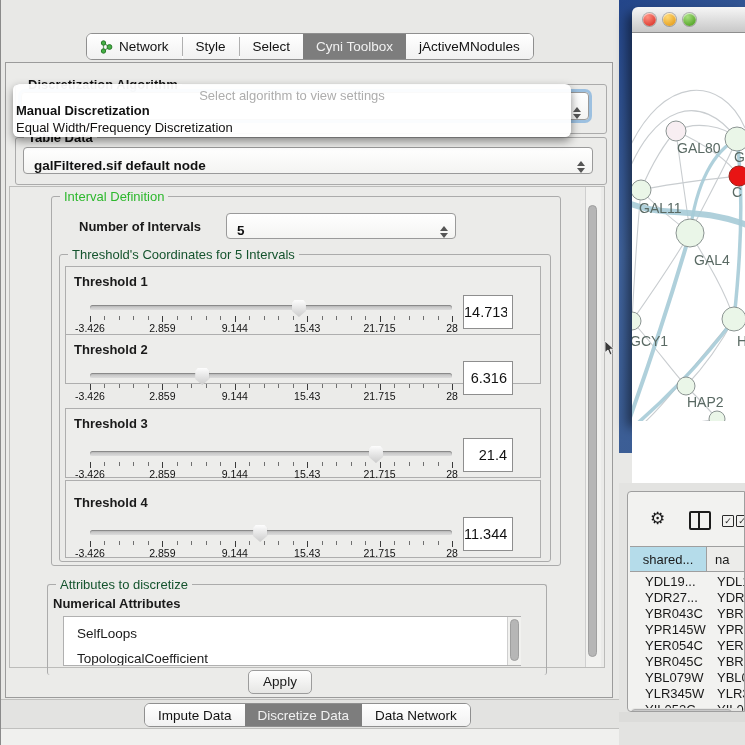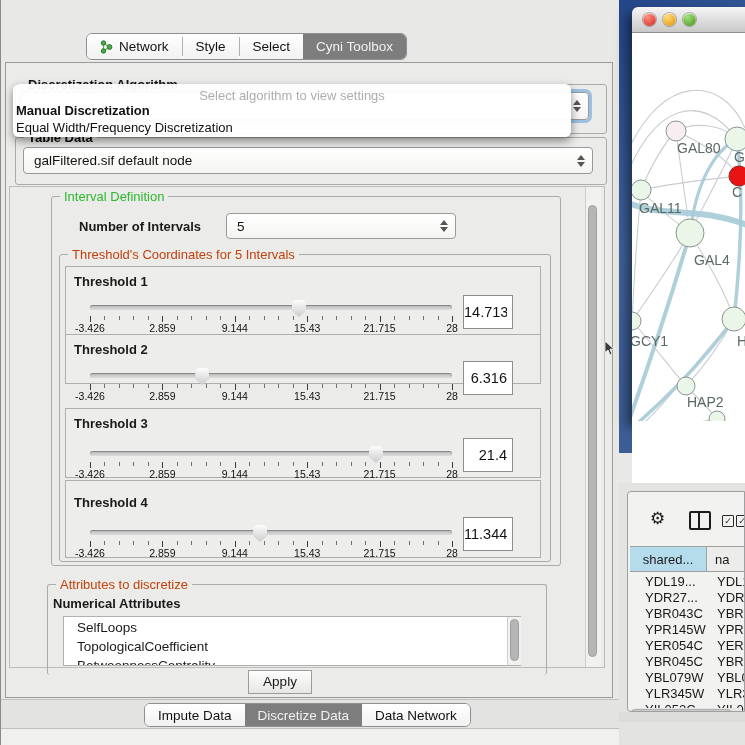--- a/index.html
+++ b/index.html
@@ -22,25 +22,25 @@
   .seg-sep{width:1px;background:#b0b0b0;margin:3px 0;}
   #top-tabs{left:85px;top:33px;height:25px;text-align:right;}
   #bottom-tabs{left:143px;top:703px;height:22px;}
   .neticon{margin-right:6px;display:inline-flex;}
 
   #main-panel{position:absolute;left:4px;top:62px;width:608px;height:636px;background:#ebebe9;border:1px solid #9b9b9b;box-sizing:border-box;}
 
   .groupbox{position:absolute;border:1px solid #ababab;border-radius:3px;}
   .grouptitle{position:absolute;top:-8px;left:8px;background:#ebebe9;padding:0 4px;font-size:13px;white-space:nowrap;}
   .gt-green{color:#2db82d;}
-  .gt-blue{color:#c2410c;}
+  .gt-blue{color:#14532d;}
   .gt-bold{font-weight:bold;color:#111;}
 
   
-  .combo{position:absolute;background:linear-gradient(#ffffff,#f4f4f2);border:1px solid #9a9a9a;border-radius:4px;box-sizing:border-box;display:flex;align-items:center;}
+  .combo{position:absolute;background:linear-gradient(#ffffff,#f4f4f2);border:1px solid #9a9a9a;border-radius:4px;box-sizing:border-box;display:flex;align-items:flex-end;font-weight:bold;}
   .combo .txt{padding-left:10px;font-size:13.5px;color:#111;flex:1;white-space:nowrap;overflow:hidden;}
   .spin{width:11px;margin-right:6px;display:flex;flex-direction:column;align-items:center;gap:2px;}
   .spin .up{width:0;height:0;border-left:4px solid transparent;border-right:4px solid transparent;border-bottom:5px solid #555;}
   .spin .dn{width:0;height:0;border-left:4px solid transparent;border-right:4px solid transparent;border-top:5px solid #555;}
 
   
   #algo-popup{position:absolute;left:12px;top:84px;width:558px;height:53px;background:rgba(255,255,255,0.95);border-radius:6px;box-shadow:0 4px 10px rgba(0,0,0,0.45);z-index:30;}
   #algo-prompt{position:absolute;left:0;top:4px;width:100%;text-align:center;color:#adadad;font-size:13px;}
   .algo-opt{position:absolute;left:3px;font-size:13px;color:#111;white-space:nowrap;}
 
@@ -52,25 +52,25 @@
   .thumb{position:absolute;top:0;width:14px;height:17px;transform:translateX(-50%);background:linear-gradient(#fdfdfd,#cccccc);clip-path:polygon(50% 100%,0 64%,0 18%,18% 0,82% 0,100% 18%,100% 64%);filter:drop-shadow(0 0 1px #777);}
   .ticks{position:absolute;left:0;top:16px;width:100%;height:6px;}
   .tick{position:absolute;top:0;width:1px;height:4px;background:#6f6f6f;}
   .tick.major{height:6px;background:#3a3a3a;}
   .tick-labels{position:absolute;left:0;top:22px;width:100%;height:12px;}
   .tick-label{position:absolute;transform:translateX(-50%);font-size:10.5px;color:#111;white-space:nowrap;}
   .tval{position:absolute;left:397px;width:50px;height:34px;background:#fff;border:1px solid #8e8e8e;box-sizing:border-box;font-family:"Liberation Sans",sans-serif;font-size:14.5px;text-align:right;padding:0 5px 0 0;color:#111;}
 
   
   #attr-list{position:absolute;left:62px;top:616px;width:458px;height:50px;background:#ffffff;border:1px solid #b0b0b0;box-sizing:border-box;overflow:hidden;}
-  .attr-item{padding:3px 0 1px 13px;font-size:13.5px;height:15px;white-space:nowrap;}
+  .attr-item{padding:9px 0 1px 13px;font-size:13.5px;height:15px;white-space:nowrap;}
   .vscroll{position:absolute;background:#f1f1ef;border-left:1px solid #cfcfcf;}
   .vthumb{position:absolute;left:2px;width:9px;border-radius:5px;background:#b6b6b6;border:1px solid #9f9f9f;box-sizing:border-box;}
 
-  #apply-btn{position:absolute;left:247px;top:670px;width:62px;height:22px;background:linear-gradient(#fefefe,#e6e6e4);border:1px solid #9c9c9c;border-radius:0;text-align:center;line-height:21px;font-size:13.5px;}
+  #apply-btn{position:absolute;left:247px;top:670px;width:62px;height:22px;background:linear-gradient(#fefefe,#e6e6e4);border:1px solid #9c9c9c;border-radius:5px;text-align:center;line-height:21px;font-size:13.5px;}
 
   
   #desktop{position:absolute;left:619px;top:0;width:126px;height:453px;background:linear-gradient(135deg,#24468a 0%,#41659f 45%,#38598f 100%);}
   #netwin{position:absolute;left:632px;top:7px;width:113px;height:414px;border-radius:6px 0 0 0;box-shadow:-5px 6px 12px rgba(0,0,0,0.5);}
   #netwin-titlebar{position:absolute;left:0;top:0;width:113px;height:25px;background:linear-gradient(#f6f6f6,#c8c8c8);border-bottom:1px solid #8e8e8e;border-radius:6px 0 0 0;}
   .tlight{position:absolute;top:6px;width:13px;height:13px;border-radius:50%;box-shadow:inset 0 1px 1px rgba(255,255,255,.7),0 0 0 1px rgba(0,0,0,.25);}
   #netcanvas{position:absolute;left:0;top:26px;width:113px;height:492px;background:#fff;overflow:hidden;text-align:center;}
 
   #tablepanel-bar{position:absolute;left:619px;top:453px;width:126px;height:30px;background:#e9e9e7;border-top:1px solid #b3b3b1;border-bottom:1px solid #c8c8c6;box-sizing:border-box;}
   #tablepanel-title{position:absolute;left:17px;top:7px;font-size:13px;color:#222;}
@@ -115,20 +115,23 @@
       <div class="seg-sep"></div>
       <div class="seg-item">
           <span>Style</span>
         </div>
       <div class="seg-sep"></div>
       <div class="seg-item">
           <span>Select</span>
         </div>
       <div class="seg-item sel">
           <span>Cyni Toolbox</span>
+        </div>
+      <div class="seg-item">
+          <span>jActiveMNodules</span>
         </div>
     </div>
 
     <div id="main-panel"></div>
 
     <div class="groupbox" style="left:14px;top:84px;width:590px;height:48px;">
       <span class="grouptitle gt-bold" style="background:#ebebe9;">Discretization Algorithm</span>
     </div>
 
     <div class="combo" style="left:20px;top:92px;width:568px;height:28px;box-shadow:0 0 0 3px rgba(91,157,217,0.55);">

